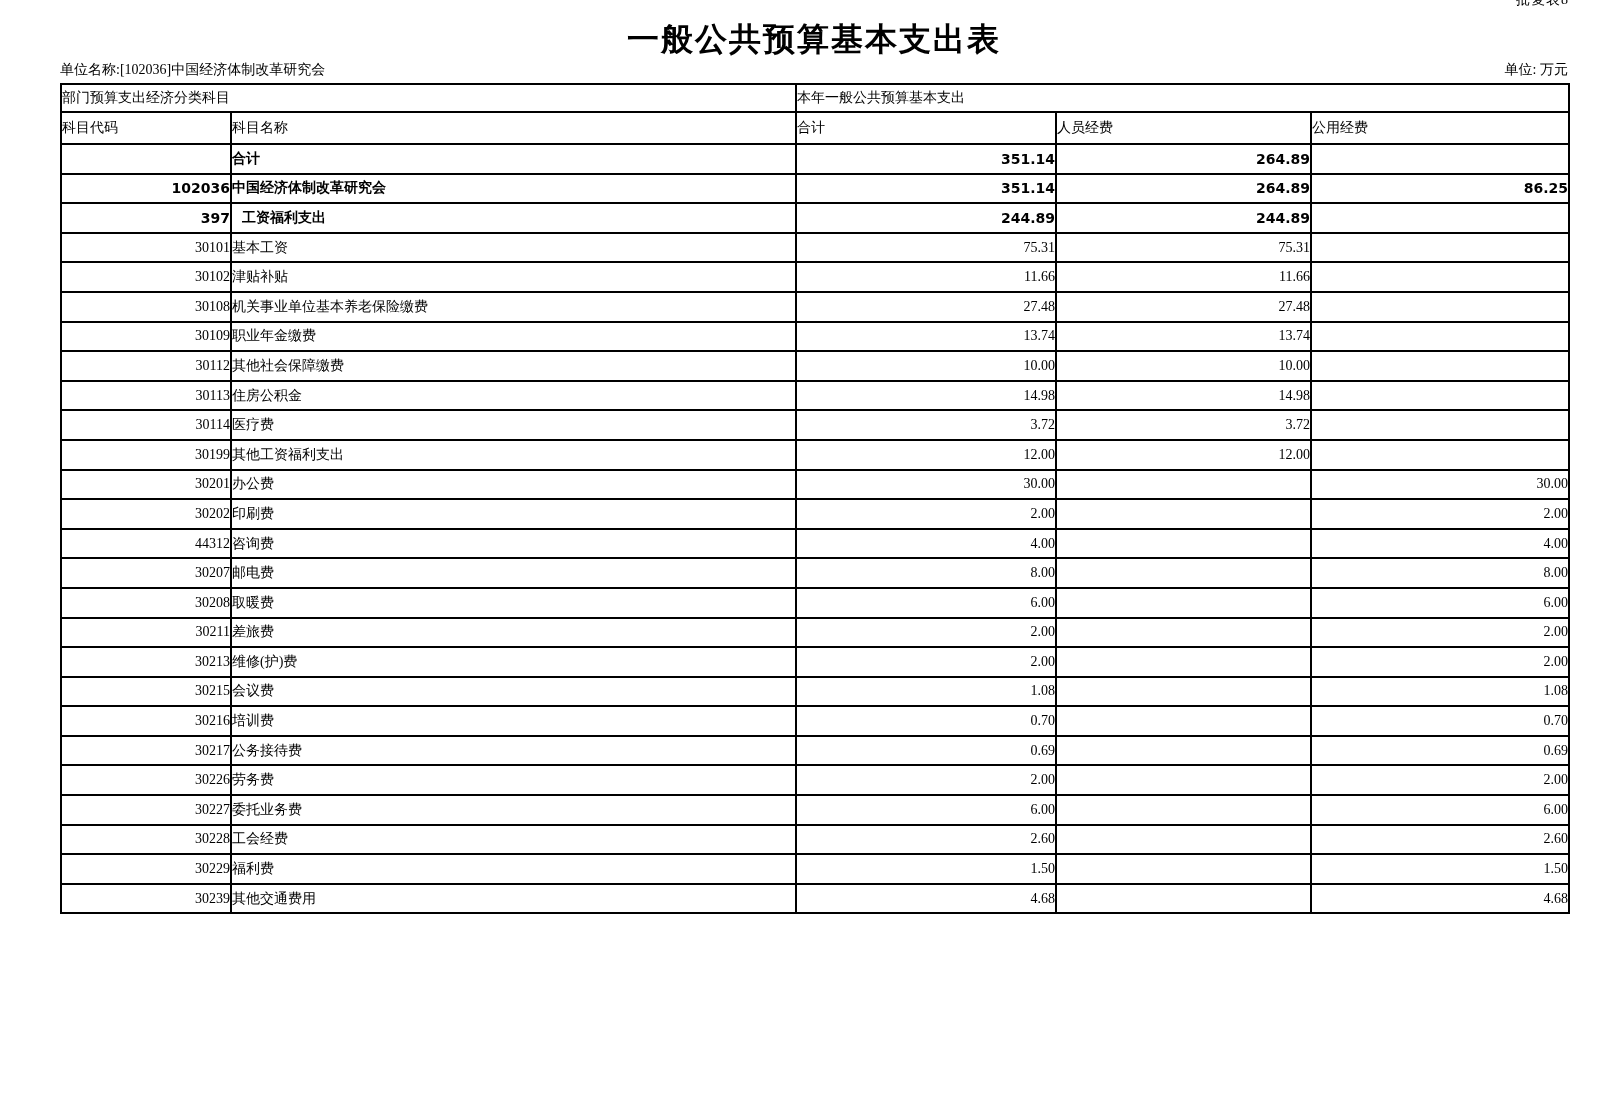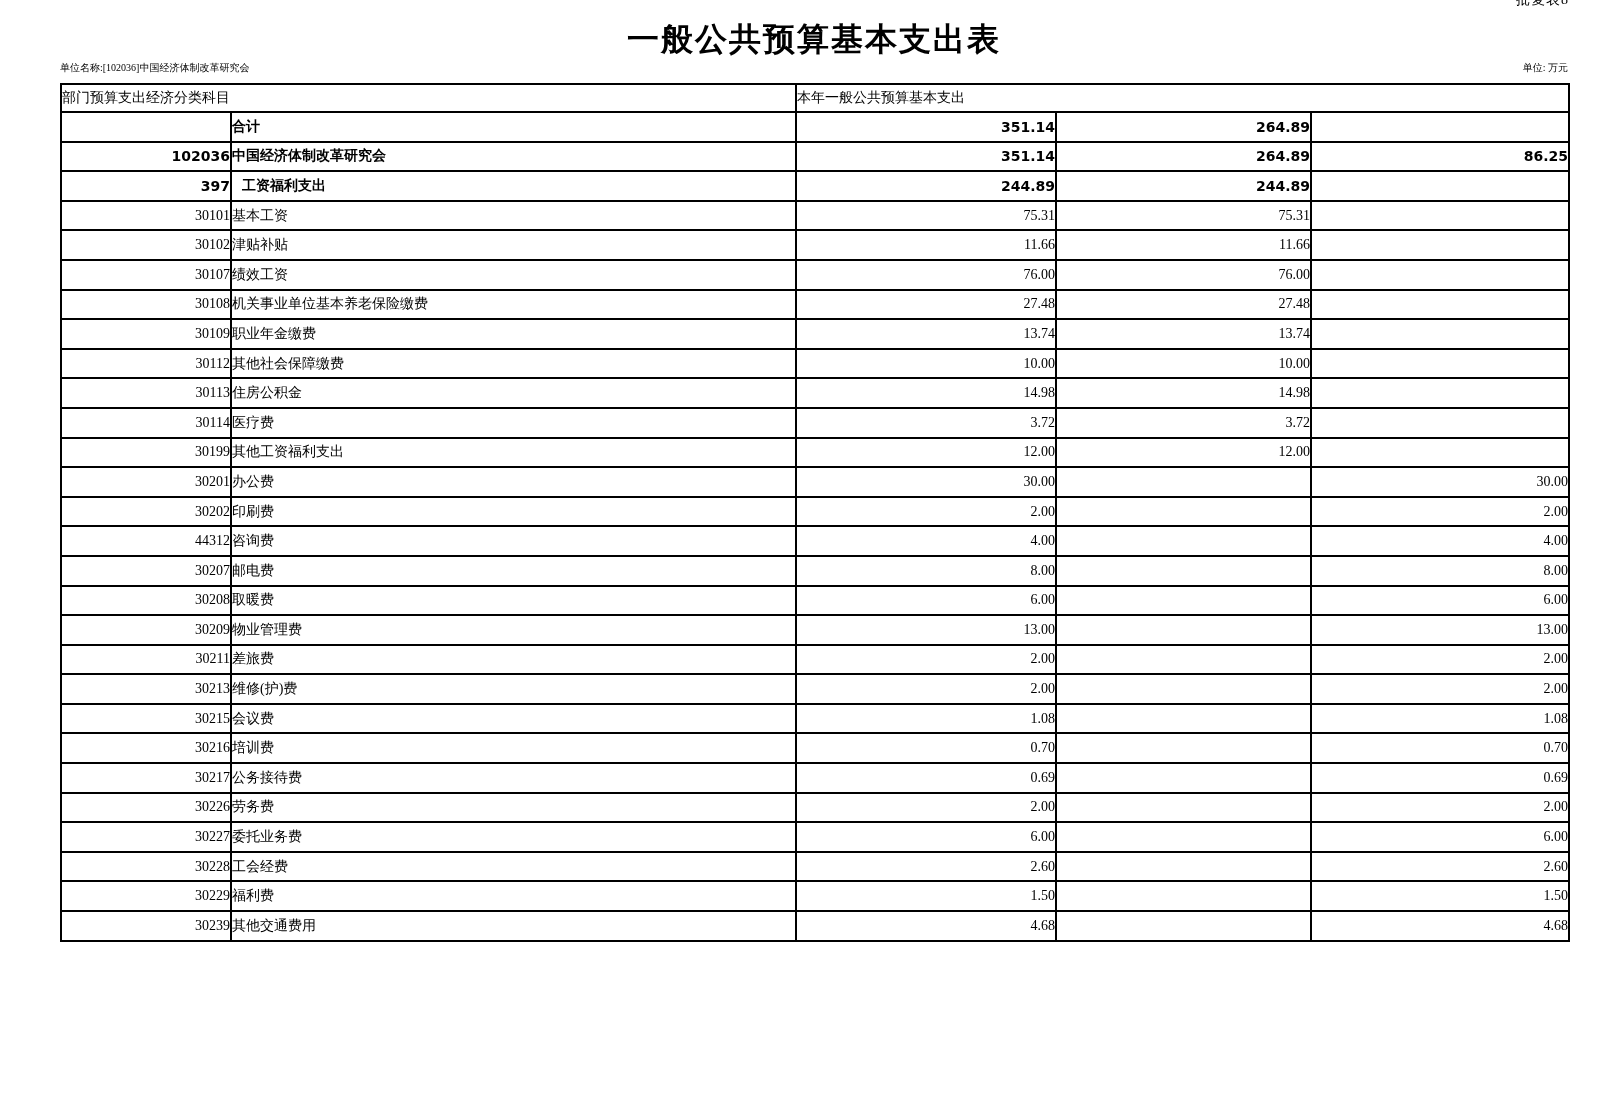--- a/index.html
+++ b/index.html
@@ -39,21 +39,21 @@
     letter-spacing: 2px;
   }
   .meta-row {
     position: absolute;
     top: 61px;
     left: 60px;
     width: 1508px;
     display: flex;
     justify-content: space-between;
     align-items: flex-end;
-    font-size: 10px;
+    font-size: 14px;
   }
   .meta-row .unit-name { text-align: left; }
   .meta-row .unit { text-align: right; }
 
   table.budget {
     position: absolute;
     top: 83px;
     left: 60px;
     width: 1508px;
     border-collapse: collapse;
@@ -110,20 +110,27 @@
       <col style="width:565px">
       <col style="width:260px">
       <col style="width:255px">
       <col style="width:258px">
     </colgroup>
     <thead>
       <tr class="group-header-row">
         <th colspan="2">部门预算支出经济分类科目</th>
         <th colspan="3">本年一般公共预算基本支出</th>
       </tr>
+      <tr class="col-header-row">
+        <th>科目代码</th>
+        <th>科目名称</th>
+        <th>合计</th>
+        <th>人员经费</th>
+        <th>公用经费</th>
+      </tr>
     </thead>
     <tbody>
         <tr class="bold-row">
       <td class="code-cell"></td>
       <td class="name-cell">合计</td>
       <td class="num-cell">351.14</td>
       <td class="num-cell">264.89</td>
       <td class="num-cell"></td>
     </tr>
         <tr class="bold-row">
@@ -148,27 +155,20 @@
       <td class="num-cell"></td>
     </tr>
         <tr>
       <td class="code-cell">30102</td>
       <td class="name-cell">津贴补贴</td>
       <td class="num-cell">11.66</td>
       <td class="num-cell">11.66</td>
       <td class="num-cell"></td>
     </tr>
         <tr>
-      <td class="code-cell">30107</td>
-      <td class="name-cell">绩效工资</td>
-      <td class="num-cell">76.00</td>
-      <td class="num-cell">76.00</td>
-      <td class="num-cell"></td>
-    </tr>
-        <tr>
       <td class="code-cell">30108</td>
       <td class="name-cell">机关事业单位基本养老保险缴费</td>
       <td class="num-cell">27.48</td>
       <td class="num-cell">27.48</td>
       <td class="num-cell"></td>
     </tr>
         <tr>
       <td class="code-cell">30109</td>
       <td class="name-cell">职业年金缴费</td>
       <td class="num-cell">13.74</td>
@@ -232,27 +232,20 @@
       <td class="num-cell">8.00</td>
     </tr>
         <tr>
       <td class="code-cell">30208</td>
       <td class="name-cell">取暖费</td>
       <td class="num-cell">6.00</td>
       <td class="num-cell"></td>
       <td class="num-cell">6.00</td>
     </tr>
         <tr>
-      <td class="code-cell">30209</td>
-      <td class="name-cell">物业管理费</td>
-      <td class="num-cell">13.00</td>
-      <td class="num-cell"></td>
-      <td class="num-cell">13.00</td>
-    </tr>
-        <tr>
       <td class="code-cell">30211</td>
       <td class="name-cell">差旅费</td>
       <td class="num-cell">2.00</td>
       <td class="num-cell"></td>
       <td class="num-cell">2.00</td>
     </tr>
         <tr>
       <td class="code-cell">30213</td>
       <td class="name-cell">维修(护)费</td>
       <td class="num-cell">2.00</td>

